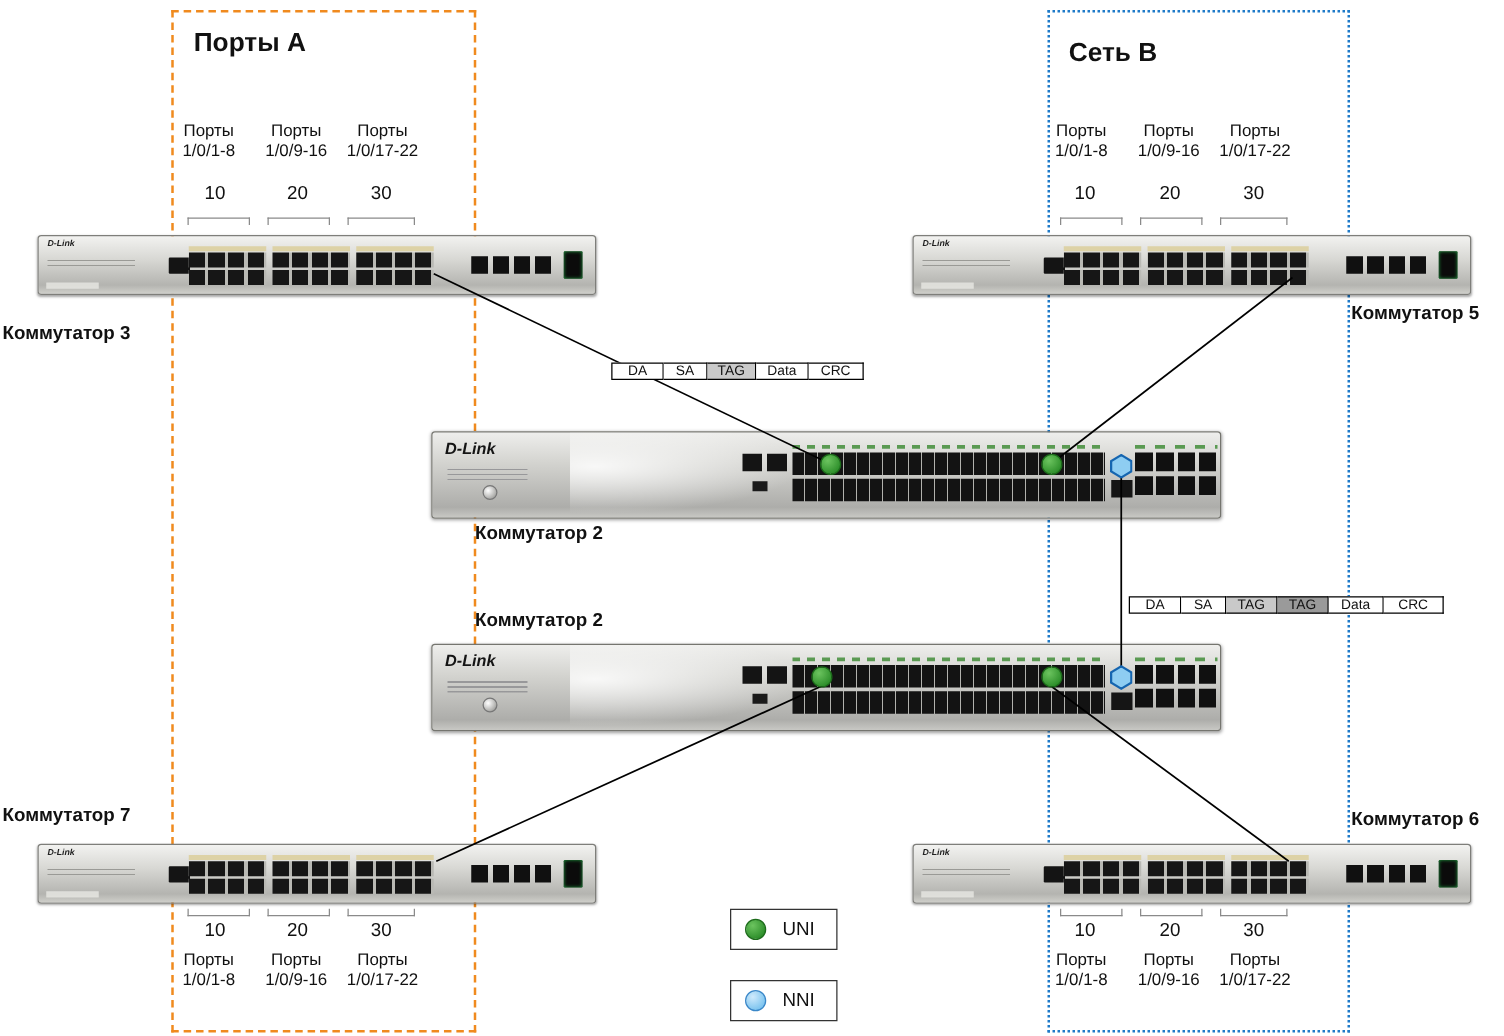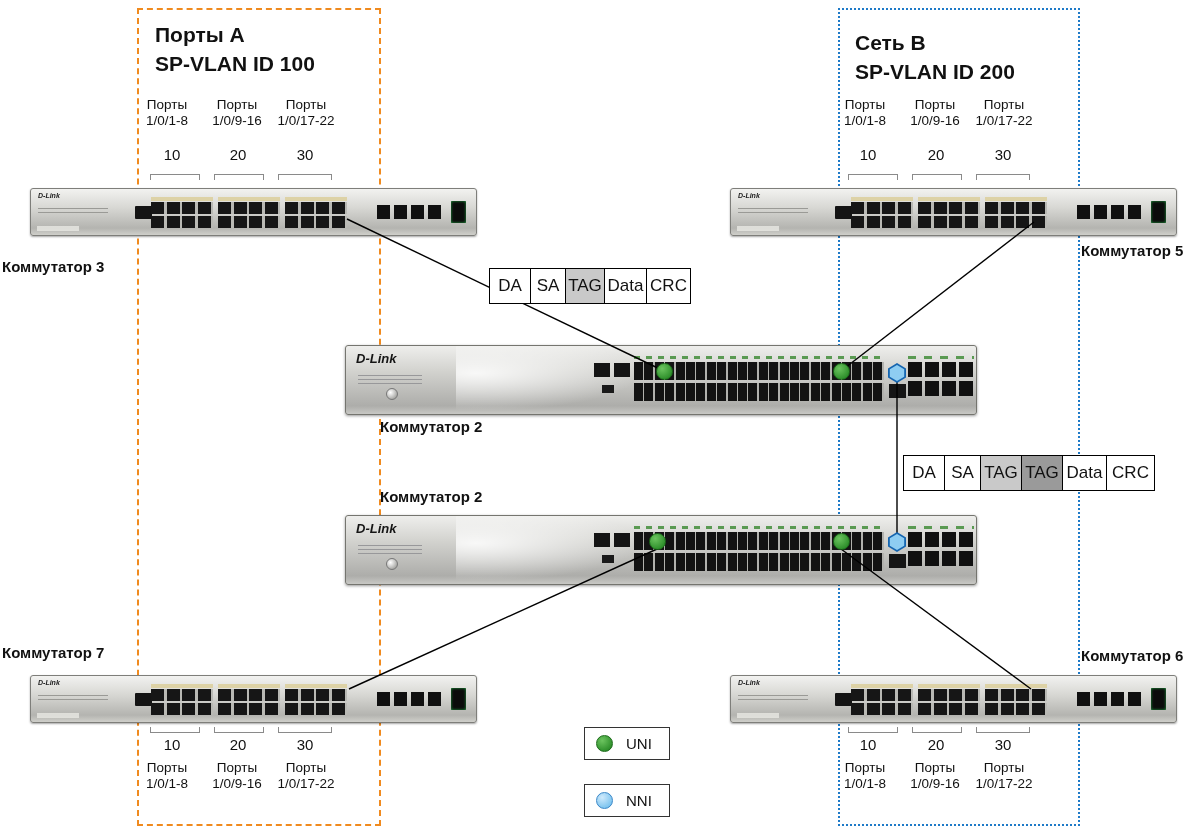--- a/index.html
+++ b/index.html
@@ -70,21 +70,21 @@
   .swb-sfp i{position:absolute;left:0;width:66px;height:15px;
         background:repeating-linear-gradient(90deg,#101010 0 14px,transparent 14px 17px);}
   .swb-sfp i:first-of-type{top:6px;}
   .swb-sfp i:last-of-type{top:25px;}
 
   
   .wires{position:absolute;left:0;top:0;z-index:20;}
   .wires line{stroke:#000;stroke-width:1.4px;}
 
   
-  .frame{position:absolute;z-index:30;display:flex;height:36px;font-size:17px;}
+  .frame{position:absolute;z-index:30;display:flex;height:36px;font-size:11px;align-items:flex-end;}
   .fcell{border:1px solid #000;border-left:none;background:#fff;display:flex;align-items:center;justify-content:center;box-sizing:border-box;}
   .fcell:first-child{border-left:1px solid #000;}
   .fcell.tag1{background:#c9c9c9;}
   .fcell.tag2{background:#9a9a9a;}
 
   
   .uni{position:absolute;z-index:40;width:15px;height:15px;border-radius:50%;
         background:radial-gradient(circle at 35% 30%,#6cc45f,#2e8f2b 75%);border:1px solid #1c6b1a;}
   .nni{position:absolute;z-index:40;width:20px;height:20px;}
   .nni::before{content:"";position:absolute;inset:0;background:#1565b0;
@@ -102,25 +102,23 @@
 </head>
 <body>
 
 <div class="canvas">
 
   <div class="net-box net-a"></div>
   <div class="net-box net-b"></div>
 
   <div class="net-title" style="left:155px;top:20px">
     <div>Порты A</div>
-    <div>SP-VLAN ID 100</div>
   </div>
   <div class="net-title" style="left:855px;top:28px">
     <div>Сеть B</div>
-    <div>SP-VLAN ID 200</div>
   </div>
 
   <div class="plabel" style="left:167px;top:97px">
     <div>Порты</div>
     <div>1/0/1-8</div>
   </div>
   <div class="plabel" style="left:237px;top:97px">
     <div>Порты</div>
     <div>1/0/9-16</div>
   </div>

